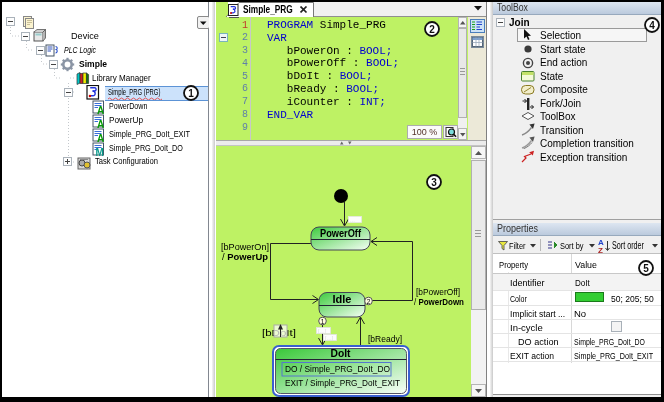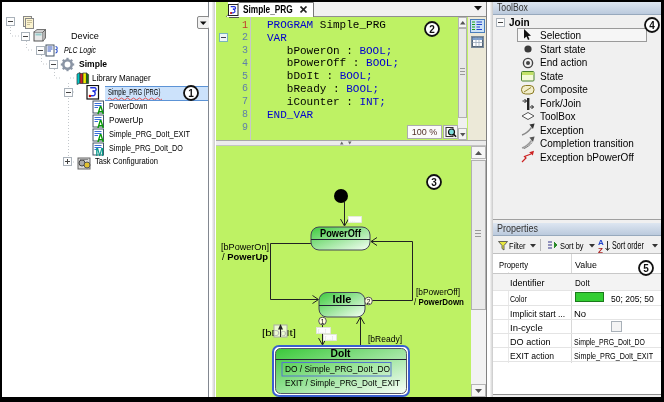--- a/index.html
+++ b/index.html
@@ -371,32 +371,32 @@
       </svg>
   <div class="abs t10" style="left:47px;top:95.5px;">Fork/Join</div>
   <svg class="abs" style="left:28px;top:110px;" width="14" height="9">
         <path d="M7 0.5 L13 4 L7 7.5 L1 4 Z" fill="#fcfcfc" stroke="#555" stroke-width="1"></path>
       </svg>
   <div class="abs t10" style="left:47px;top:109px;">ToolBox</div>
   <svg class="abs" style="left:28px;top:121px;" width="15" height="13">
         <path d="M1 12 C5.5 10.5 7.5 8.5 10.5 4.5" fill="none" stroke="#8a8a8a" stroke-width="1.4"></path>
         <path d="M8.4 1.6 L13.6 0.6 L12 6 Z" fill="#333"></path>
       </svg>
-  <div class="abs t10" style="left:47px;top:122.5px;">Exception</div>
+  <div class="abs t10" style="left:47px;top:122.5px;">Transition</div>
   <svg class="abs" style="left:28px;top:134px;" width="15" height="13">
         <path d="M1 12 C5.5 10.5 7.5 8.5 10.5 4.5" fill="none" stroke="#9a9a9a" stroke-width="1.4"></path>
         <path d="M2.5 12.8 C6.5 11 8.5 9.5 11 6.5" fill="none" stroke="#777" stroke-width="1"></path>
         <path d="M8.4 1.6 L13.6 0.6 L12 6 Z" fill="#555"></path>
       </svg>
   <div class="abs t10" style="left:47px;top:136px;">Completion transition</div>
   <svg class="abs" style="left:28px;top:148px;" width="15" height="13">
         <path d="M1 12 L5 8 L3.5 6.5 L10 4" fill="none" stroke="#cc2222" stroke-width="1.2"></path>
         <path d="M8.2 2.2 L13 0.8 L11.8 5.4 Z" fill="#cc2222"></path>
       </svg>
-  <div class="abs t10" style="left:47px;top:149.5px;">Exception bPowerOff</div>
+  <div class="abs t10" style="left:47px;top:149.5px;">Exception transition</div>
 
   <div class="abs tb-idle" style="left:0;top:221px;width:168px;height:12px;border-bottom:1px solid #97a9bd;text-align:center;">
     <div class="ttl abs" style="left:4px;top:0px;color:#333;"><span class="sx" style="transform:scaleX(0.90);">Properties</span></div>
   </div>
 
   <div class="abs" style="left:0;top:234px;width:168px;height:18px;background:#f0f0f0;border-bottom:1px solid #c0c0c0;box-sizing:border-box;"></div>
   <svg class="abs" style="left:5px;top:239px;" width="10" height="10">
         <path d="M0.5 0.5 L9.5 0.5 L6 4.5 L6 9 L4 7.5 L4 4.5 Z" fill="#e8e840" stroke="#555" stroke-width="0.9"></path>
       </svg>
   <div class="abs t10" style="left:16px;top:238px;font-size:9.5px;"><span class="sx" style="transform:scaleX(0.78);">Filter</span></div>
@@ -436,21 +436,21 @@
   <div class="abs t10" style="left:17px;top:291px;font-size:9.5px;"><span class="sx" style="transform:scaleX(0.74);">Color</span></div>
   <div class="abs" style="left:82px;top:290px;width:29px;height:10px;background:#32cd32;border:1px solid #1a7a1a;box-sizing:border-box;"></div>
   <div class="abs t10" style="left:118px;top:290.5px;font-size:9.5px;"><span class="sx" style="transform:scaleX(0.90);">50; 205; 50</span></div>
   <div class="abs" style="left:0;top:302.5px;width:168px;height:1px;background:#e4e4e4;"></div>
   <div class="abs t10" style="left:17px;top:305.5px;font-size:9.5px;"><span class="sx" style="transform:scaleX(0.90);">Implicit start ...</span></div>
   <div class="abs t10" style="left:81px;top:305.5px;font-size:9.5px;">No</div>
   <div class="abs" style="left:0;top:317px;width:168px;height:1px;background:#e4e4e4;"></div>
   <div class="abs t10" style="left:17px;top:320px;font-size:9.5px;">In-cycle</div>
   <div class="abs" style="left:118px;top:319px;width:11px;height:11px;background:#f4f4f4;border:1px solid #a8b0b8;box-sizing:border-box;"></div>
   <div class="abs" style="left:0;top:331px;width:168px;height:1px;background:#e4e4e4;"></div>
-  <div class="abs t10" style="left:17px;top:334px;font-size:9.5px;"><span class="sx" style="transform:scaleX(0.96);">DO action</span></div>
+  <div class="abs t10" style="left:17px;top:334px;font-size:9.5px;padding-left:8px;"><span class="sx" style="transform:scaleX(0.96);">DO action</span></div>
   <div class="abs t10" style="left:81px;top:334px;font-size:9.5px;"><span class="sx" style="transform:scaleX(0.73);">Simple_PRG_DoIt_DO</span></div>
   <div class="abs" style="left:0;top:345px;width:168px;height:1px;background:#e4e4e4;"></div>
   <div class="abs t10" style="left:17px;top:348px;font-size:9.5px;"><span class="sx" style="transform:scaleX(0.90);">EXIT action</span></div>
   <div class="abs t10" style="left:81px;top:348px;font-size:9.5px;"><span class="sx" style="transform:scaleX(0.76);">Simple_PRG_DoIt_EXIT</span></div>
   <div class="abs" style="left:0;top:359px;width:168px;height:1px;background:#e4e4e4;"></div>
   <div class="abs" style="left:0;top:392px;width:168px;height:1px;background:#909090;"></div>
 </div>
 
 <div class="abs" style="left:0;top:0;width:664px;height:2px;background:#000;"></div>
 <div class="abs" style="left:0;top:0;width:2px;height:402px;background:#000;"></div>

